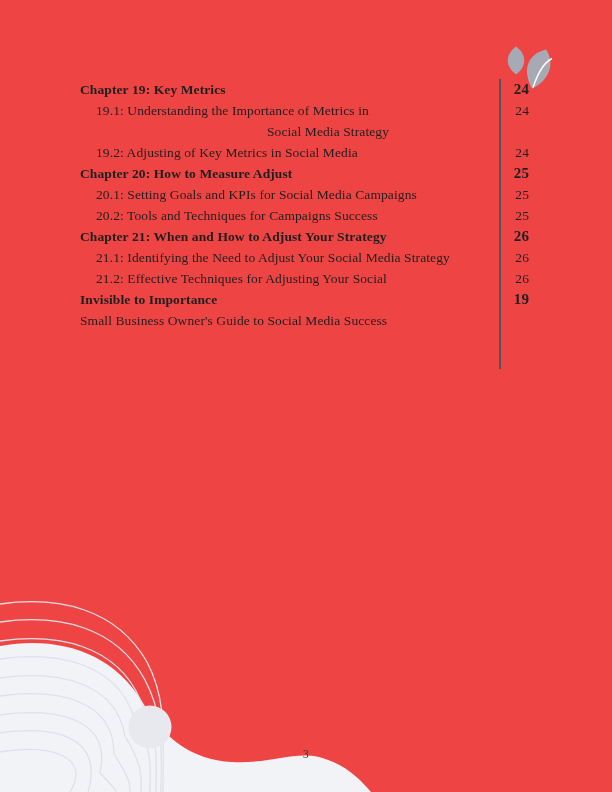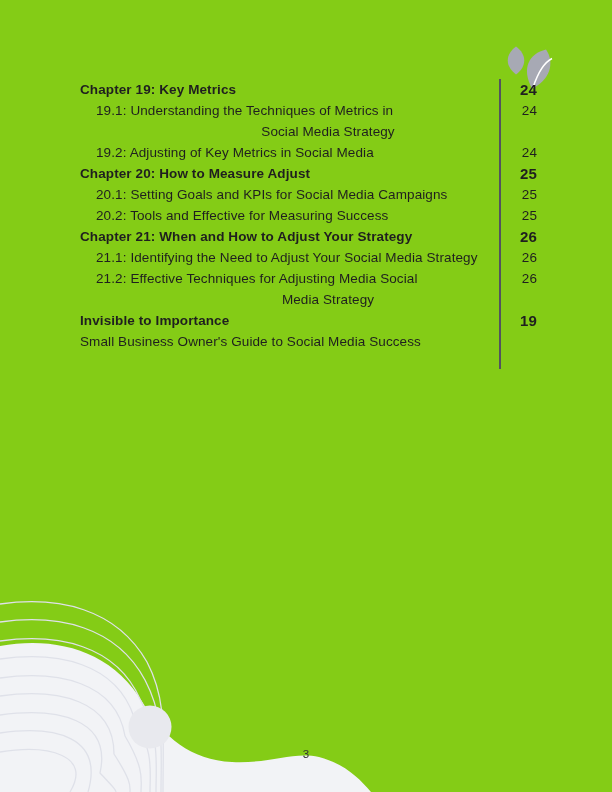--- a/index.html
+++ b/index.html
@@ -1,39 +1,39 @@
 <!DOCTYPE html>
 <html style="--text: #1f1f1f; --logo-gray: #a7a9b4; --rule: #53535e; --decor-line: #dfe1e9; --decor-fill: #f2f3f6; --decor-circle: #e8e9ee;"><head>
 <meta charset="utf-8">
 <style>
   html,body { margin:0; padding:0; background:#ffffff; }
   .page {
     position:relative; width:612px; height:792px; margin:0 auto;
-    background:#84cc16; overflow:hidden;
-    font-family:Liberation Sans, sans-serif;
+    background:#ef4444; overflow:hidden;
+    font-family:Liberation Serif, serif;
     color:var(--text, #1f1f1f);
   }
   .decor-svg { position:absolute; left:0; top:0; width:612px; height:792px; pointer-events:none; }
   .logo-svg { position:absolute; left:505px; top:45px; width:48px; height:45px; overflow:visible; }
   .vrule {
     position:absolute; left:499px; top:79px; width:2px; height:290px;
     background:var(--rule, #53535e);
   }
   .toc {
     position:absolute; left:80px; top:79px; width:457px;
     font-size:13.5px; line-height:21px; letter-spacing:0.1px;
   }
   .toc-row { position:relative; white-space:nowrap; }
   .toc-row.chapter { font-weight:bold; }
   .toc-row.chapter .toc-page { font-size:15px; }
   .toc-row.section .toc-text { padding-left:16px; }
   .toc-line { display:block; }
   .toc-line.cont { padding-left:23px;text-align:center; }
   .toc-page {
-    position:absolute; right:0; top:0; width:40px; text-align:right;
+    position:absolute; right:8px; top:0; width:40px; text-align:right;
   }
   .pageno {
     position:absolute; left:0; top:748px; width:612px; text-align:center;
     font-size:11.5px; color:#333; letter-spacing:0.3px;
   }
 </style>
 </head>
 <body>
 
 <div class="page">
@@ -64,21 +64,21 @@
 
   <main class="toc" id="toc">
       <div class="toc-row chapter">
         <div class="toc-text">
           <span class="toc-line">Chapter 19: Key Metrics</span>
         </div>
         <div class="toc-page">24</div>
       </div>
       <div class="toc-row section">
         <div class="toc-text">
-          <span class="toc-line">19.1: Understanding the Techniques of Metrics in</span>
+          <span class="toc-line">19.1: Understanding the Importance of Metrics in</span>
           <span class="toc-line cont">Social Media Strategy</span>
         </div>
         <div class="toc-page">24</div>
       </div>
       <div class="toc-row section">
         <div class="toc-text">
           <span class="toc-line">19.2: Adjusting of Key Metrics in Social Media</span>
         </div>
         <div class="toc-page">24</div>
       </div>
@@ -89,40 +89,39 @@
         <div class="toc-page">25</div>
       </div>
       <div class="toc-row section">
         <div class="toc-text">
           <span class="toc-line">20.1: Setting Goals and KPIs for Social Media Campaigns</span>
         </div>
         <div class="toc-page">25</div>
       </div>
       <div class="toc-row section">
         <div class="toc-text">
-          <span class="toc-line">20.2: Tools and Effective for Measuring Success</span>
+          <span class="toc-line">20.2: Tools and Techniques for Campaigns Success</span>
         </div>
         <div class="toc-page">25</div>
       </div>
       <div class="toc-row chapter">
         <div class="toc-text">
           <span class="toc-line">Chapter 21: When and How to Adjust Your Strategy</span>
         </div>
         <div class="toc-page">26</div>
       </div>
       <div class="toc-row section">
         <div class="toc-text">
           <span class="toc-line">21.1: Identifying the Need to Adjust Your Social Media Strategy</span>
         </div>
         <div class="toc-page">26</div>
       </div>
       <div class="toc-row section">
         <div class="toc-text">
-          <span class="toc-line">21.2: Effective Techniques for Adjusting Media Social</span>
-          <span class="toc-line cont">Media Strategy</span>
+          <span class="toc-line">21.2: Effective Techniques for Adjusting Your Social</span>
         </div>
         <div class="toc-page">26</div>
       </div>
       <div class="toc-row chapter">
         <div class="toc-text">
           <span class="toc-line">Invisible to Importance</span>
         </div>
         <div class="toc-page">19</div>
       </div>
       <div class="toc-row plain">

